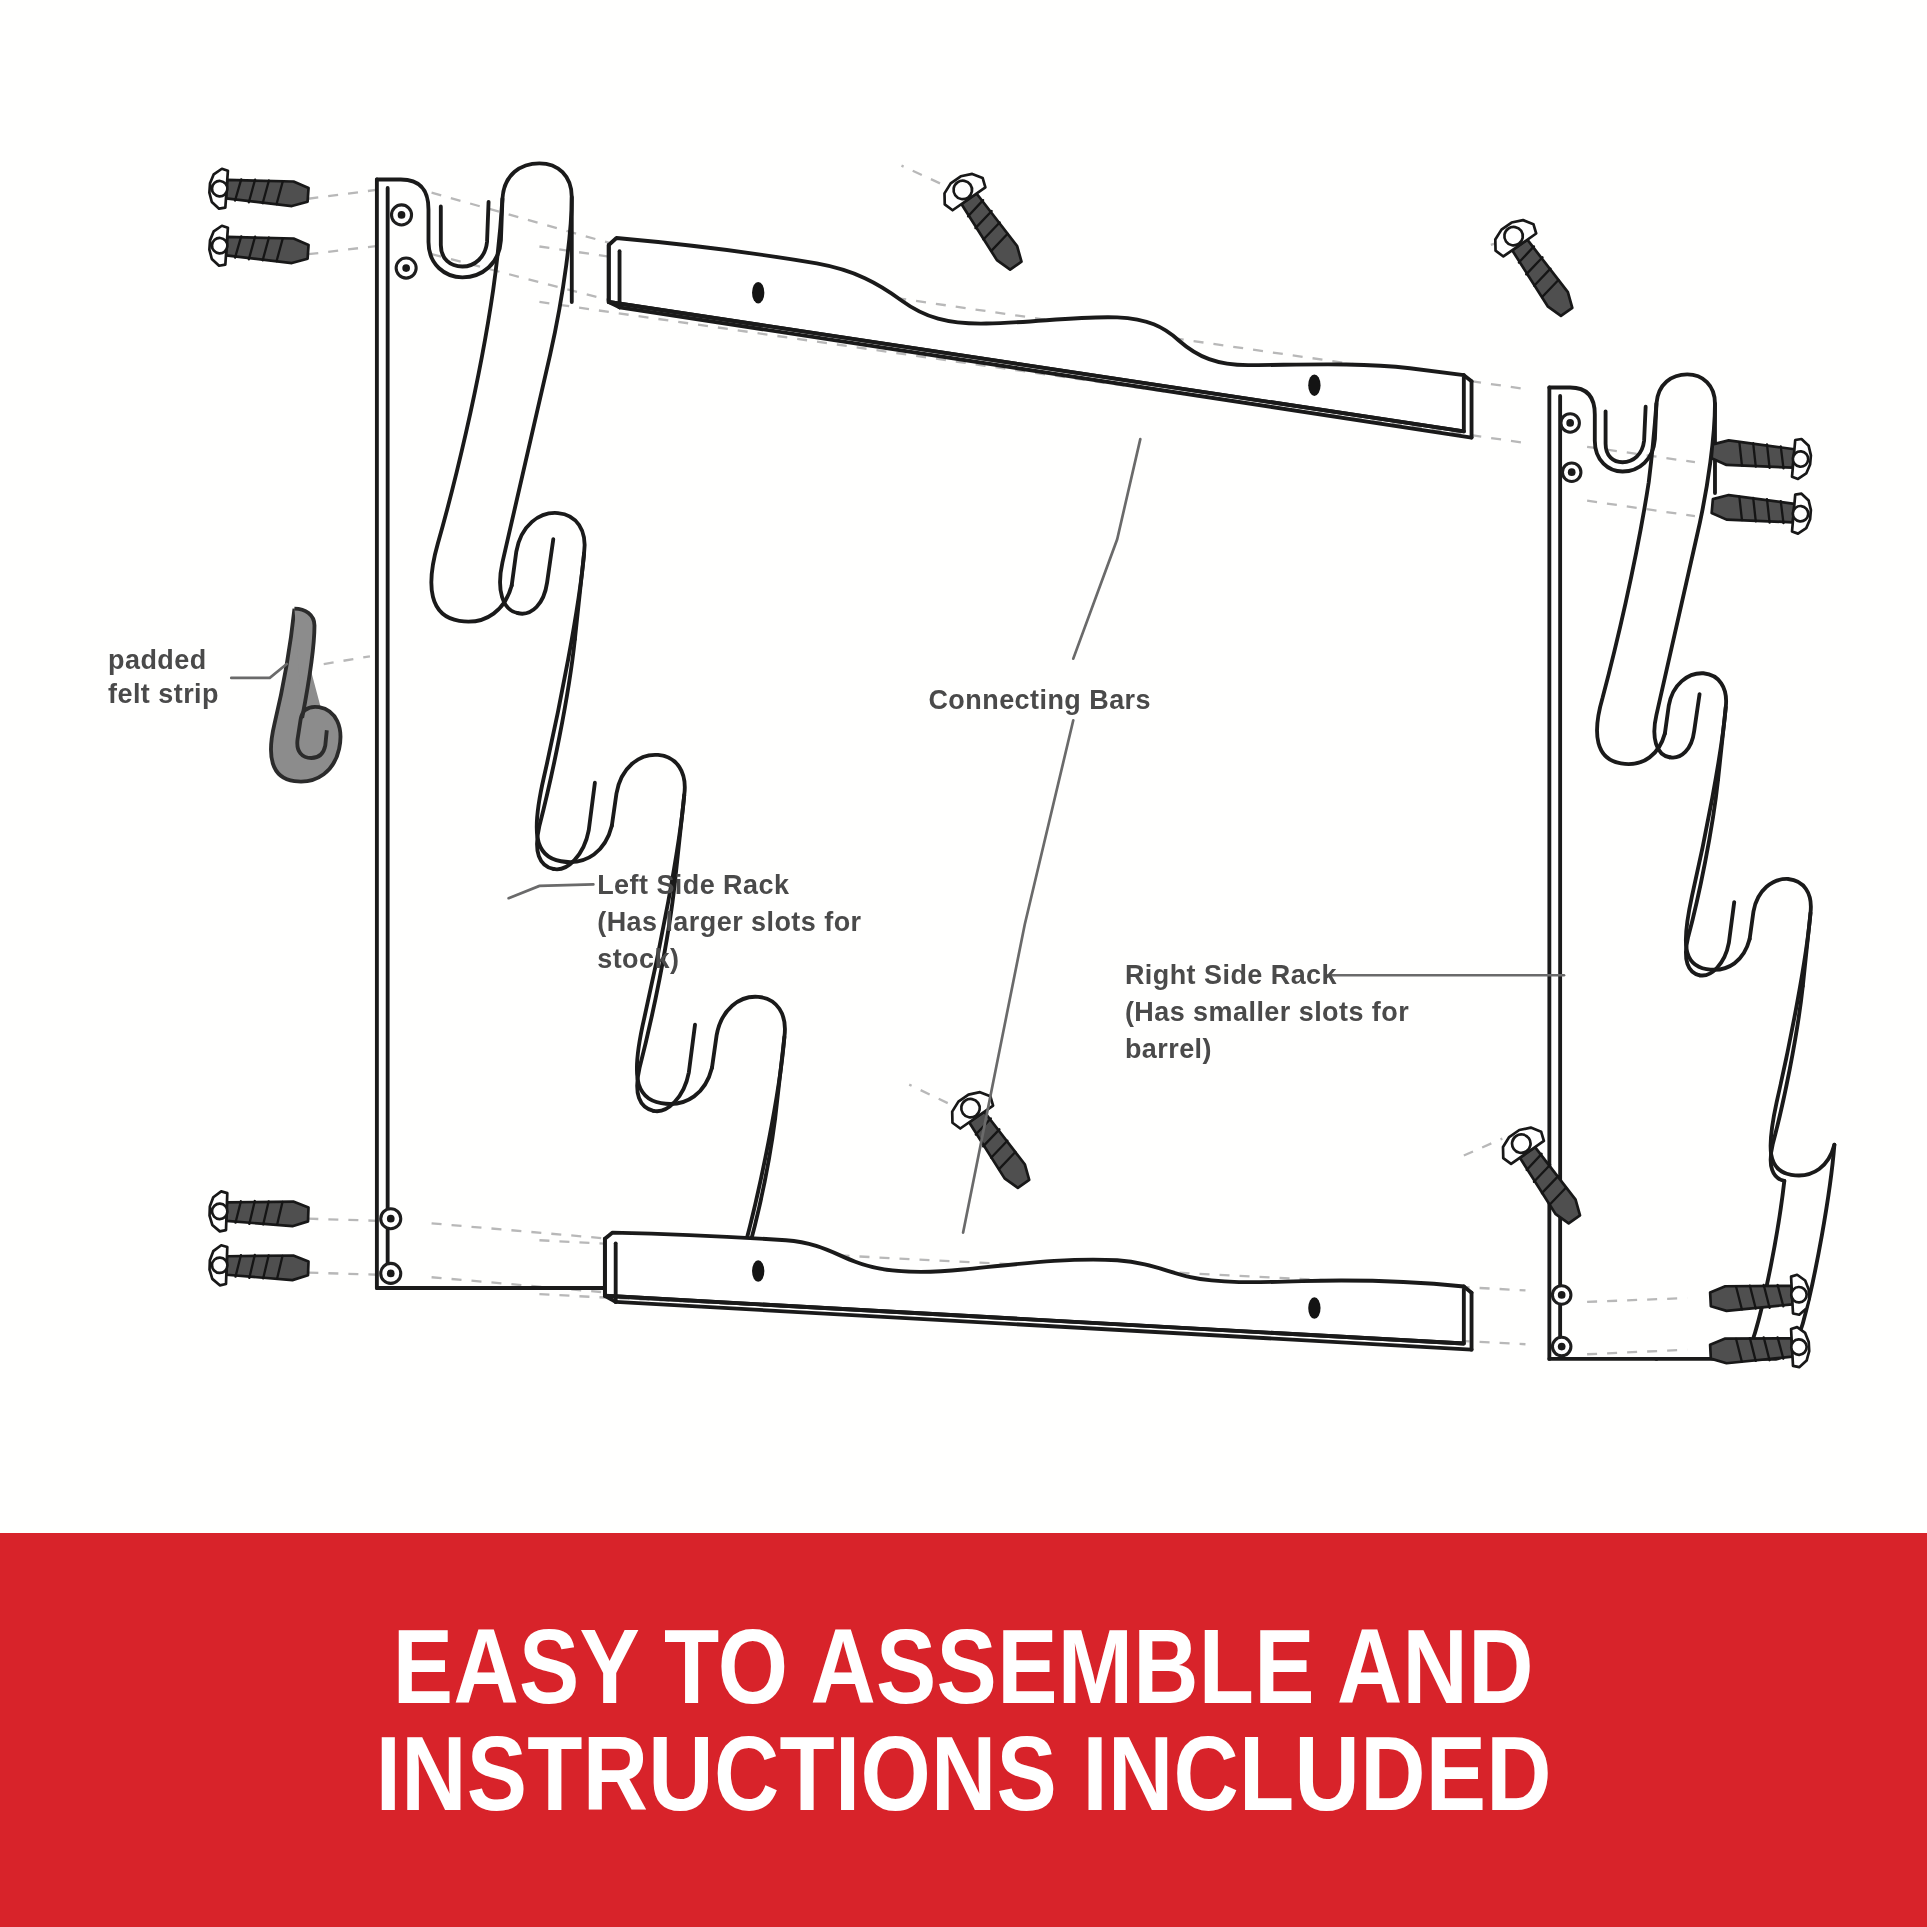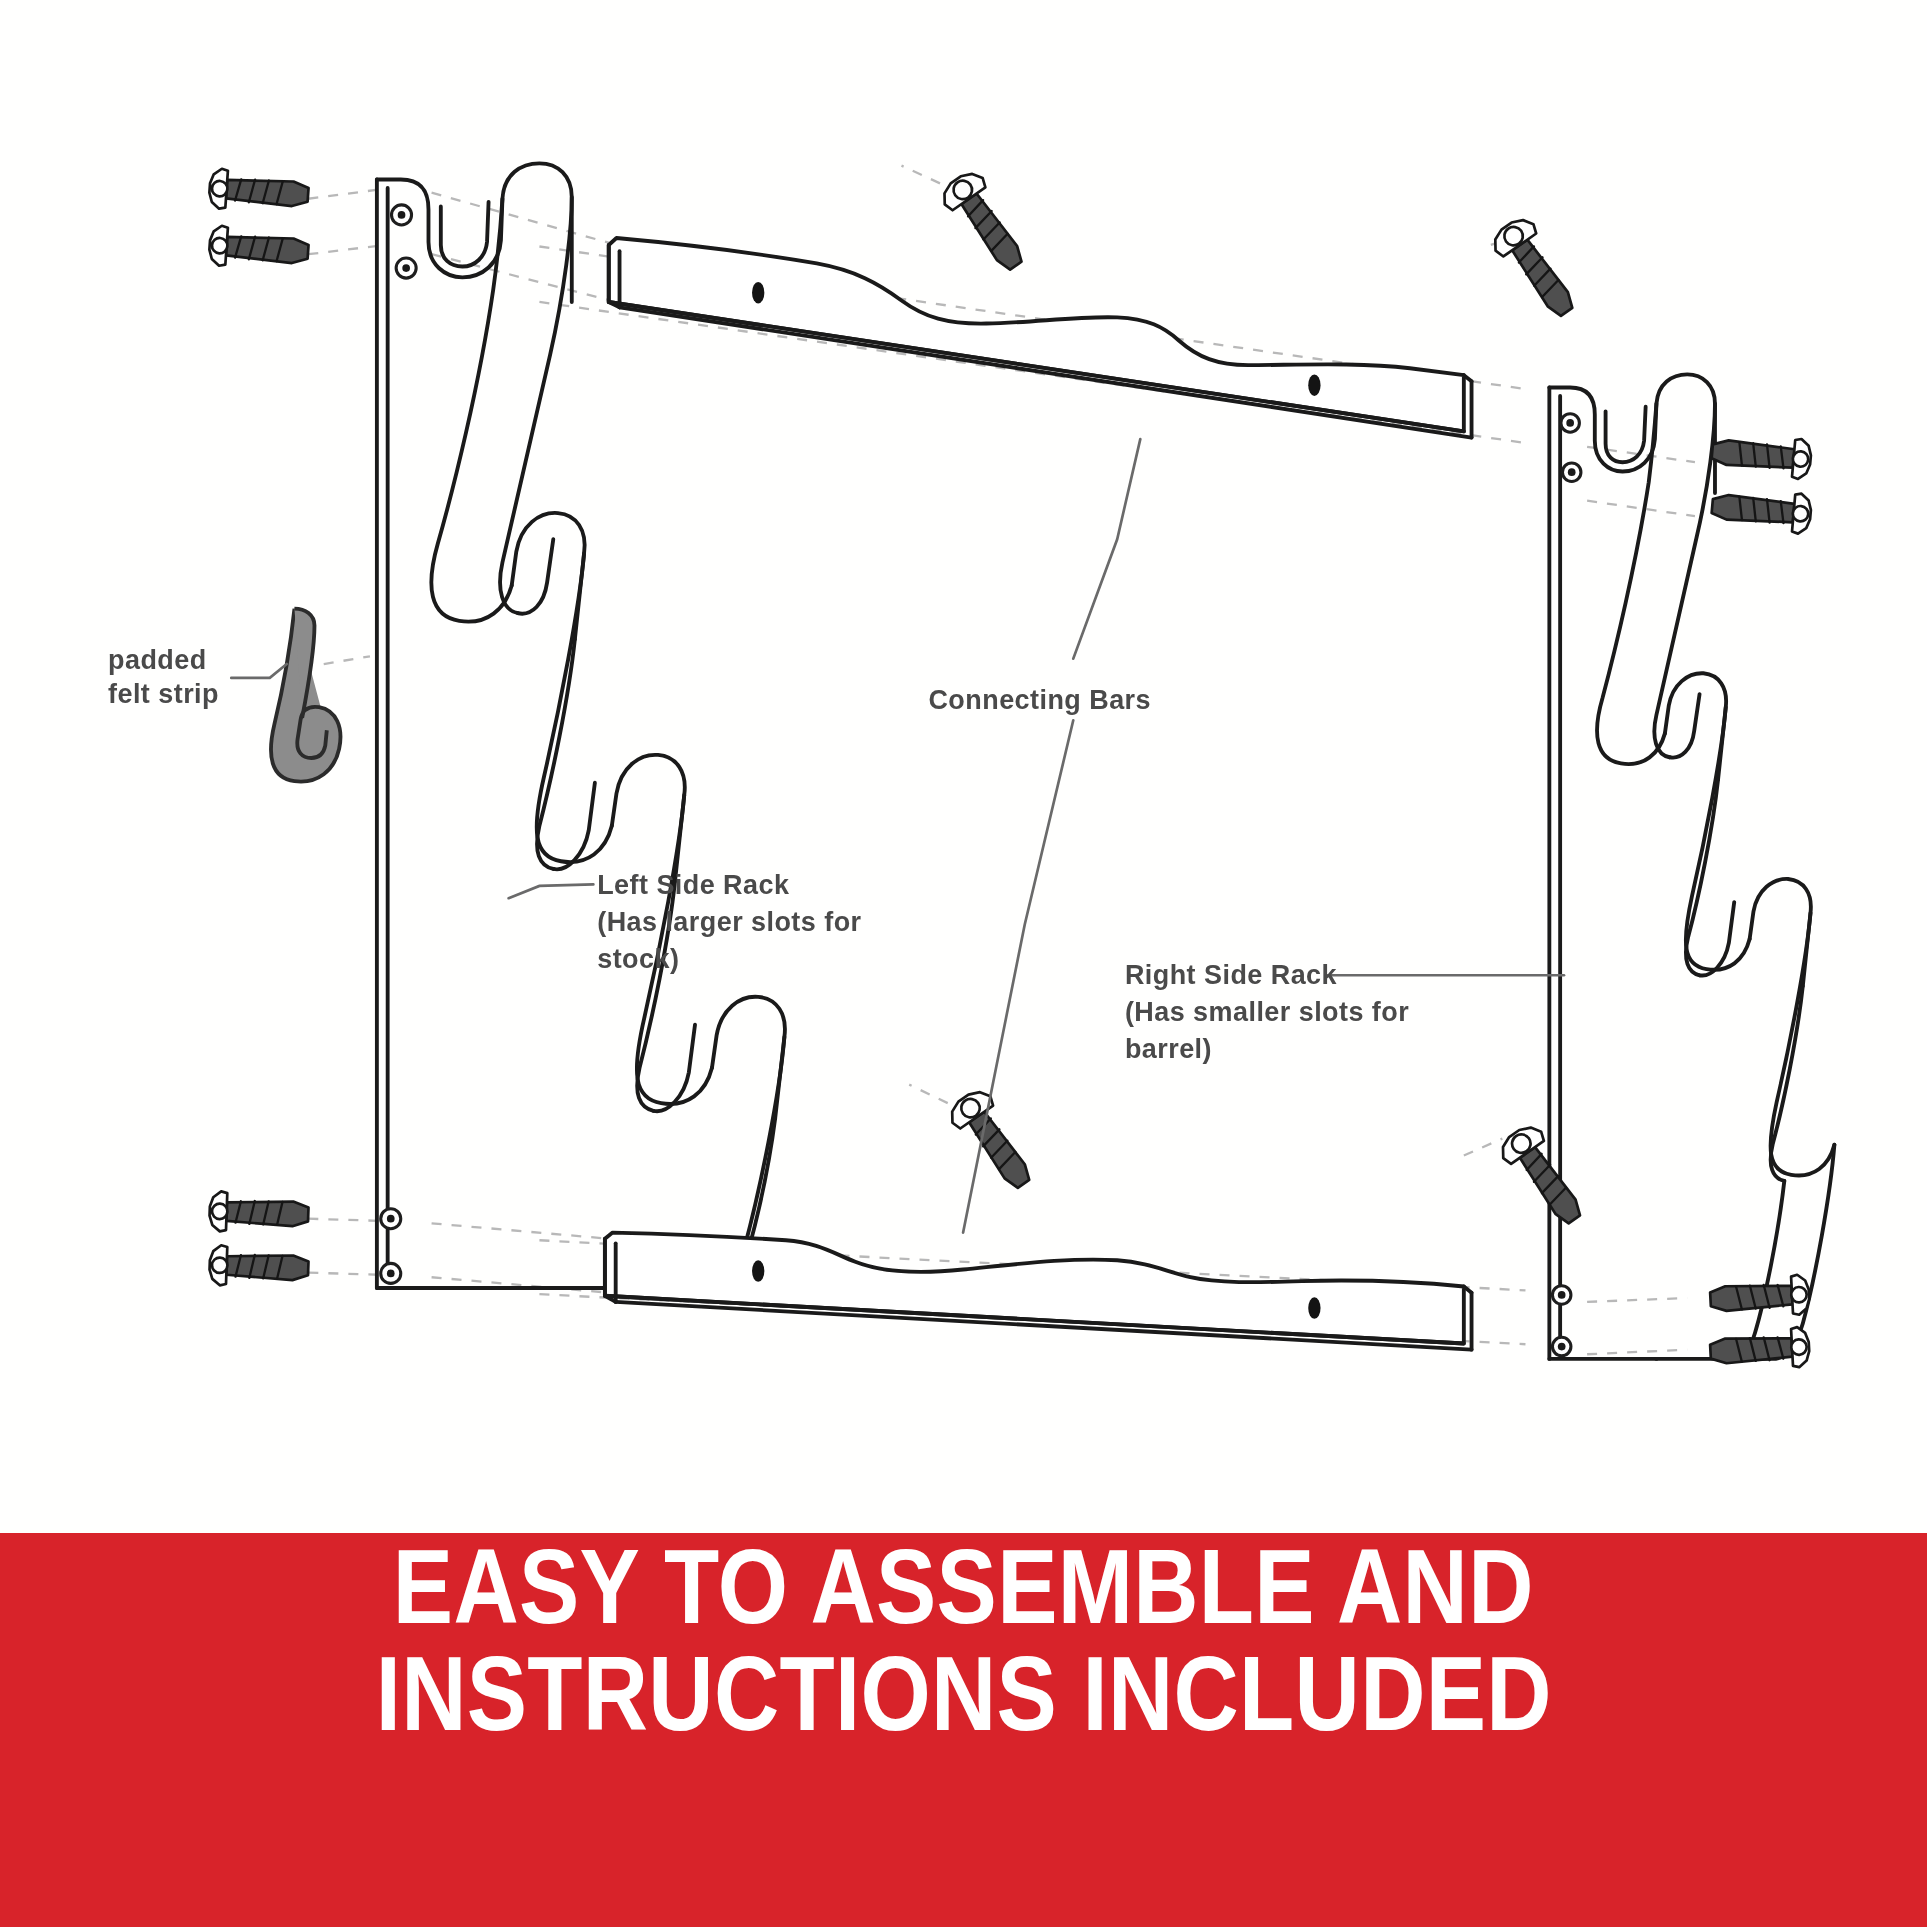--- a/index.html
+++ b/index.html
@@ -35,21 +35,21 @@
   .banner {
     position: absolute;
     left: 0;
     top: 1533px;
     width: 1927px;
     height: 394px;
     background: #D8232A;
     display: flex;
     flex-direction: column;
     align-items: center;
-    justify-content: flex-start;
+    justify-content: center;
     box-sizing: border-box;
     padding-bottom: 20px;
   }
   .banner-line {
     color: #ffffff;
     font-family: "Liberation Sans Narrow", "Liberation Sans", sans-serif;
     font-weight: bold;
     font-size: 105px;
     line-height: 1.02;
     letter-spacing: 0.4px;

